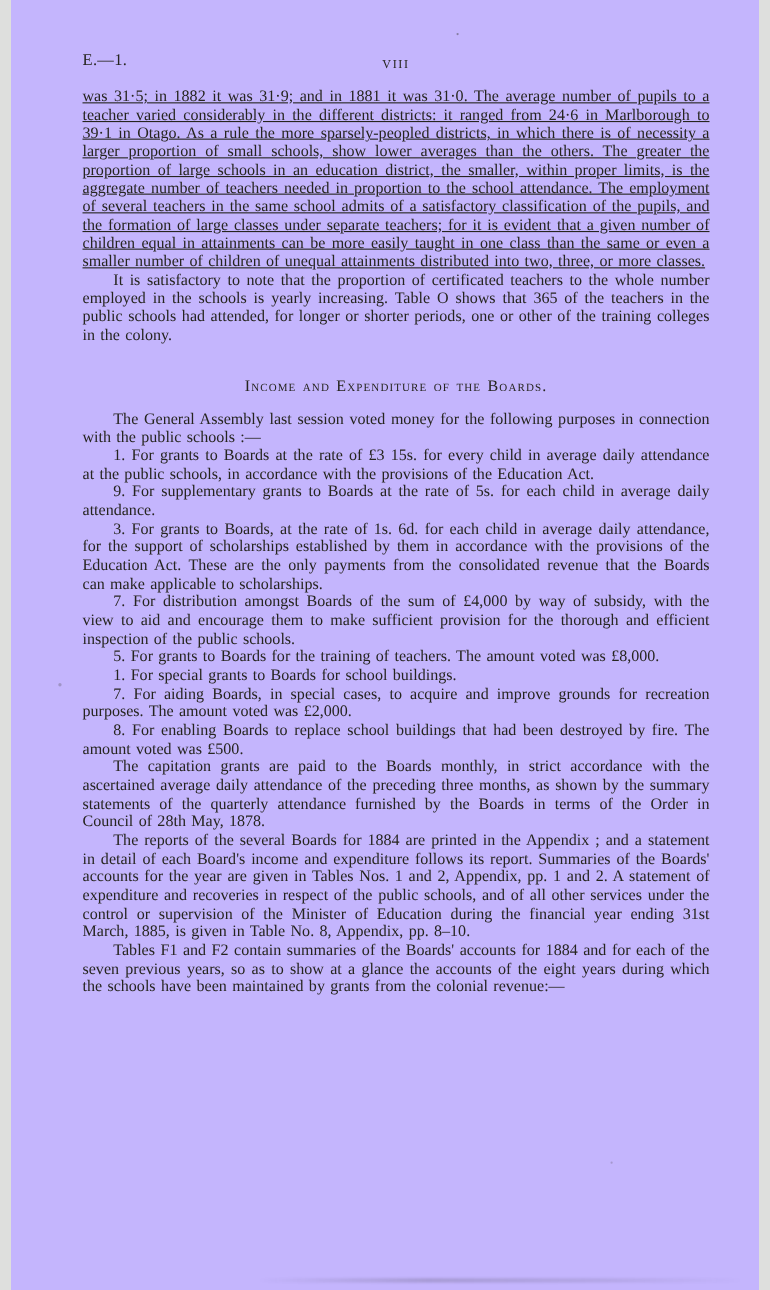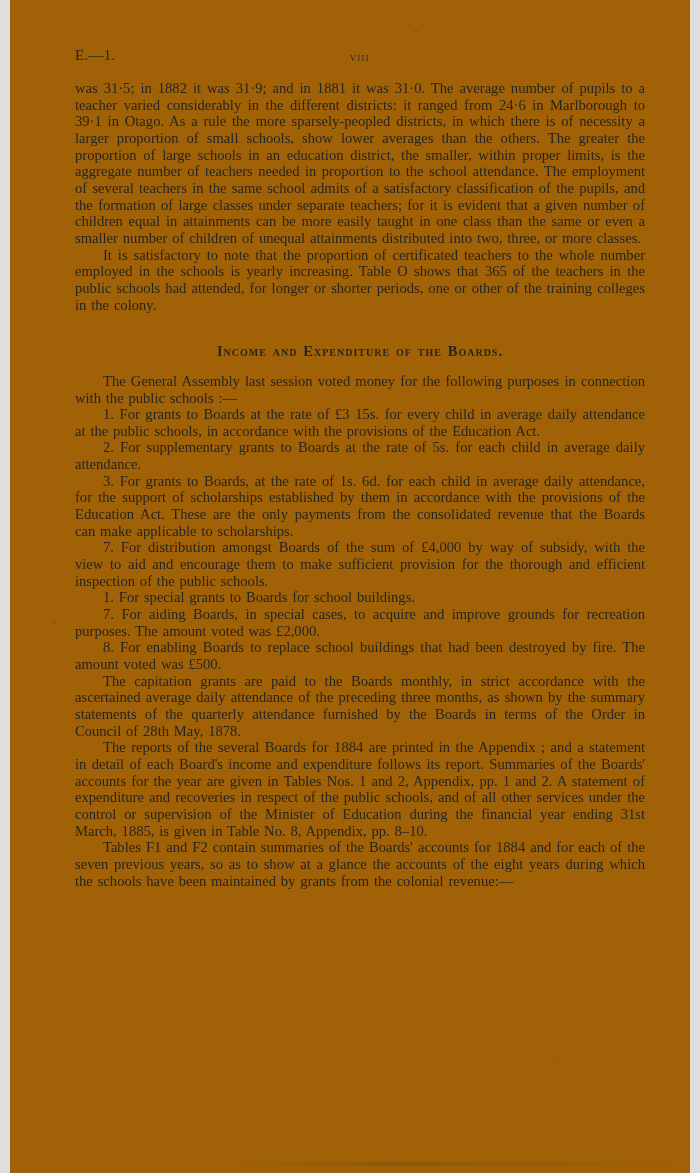--- a/index.html
+++ b/index.html
@@ -5,21 +5,21 @@
   html, body {
     margin: 0;
     padding: 0;
     background: #dedfdd;
   }
   .page {
     position: relative;
     width: 680px;
     height: 1173px;
     margin: 0 auto;
-    background: #a16207;
+    background: #c4b5fd;
     color: #26251f;
     font-family: "Liberation Serif", "DejaVu Serif", serif;
     overflow: hidden;
   }
   .running-head {
     position: absolute;
     top: 47px;
     left: 65px;
     width: 570px;
     height: 18px;
@@ -30,46 +30,47 @@
     top: 0;
     font-size: 15px;
     letter-spacing: 0.3px;
   }
   .folio {
     position: absolute;
     left: 0;
     right: 0;
     top: 3px;
     text-align: center;
-    font-size: 12px;
+    font-size: 15px;
     letter-spacing: 1.5px;
     font-variant: small-caps;
     text-transform: lowercase;
   }
   .body-block {
     position: absolute;
     top: 80px;
     left: 65px;
     width: 570px;
     font-size: 14.6px;
     line-height: 16.65px;
     text-align: justify;
     word-spacing: 1.2px;
   }
   .body-block p {
     margin: 0;
     text-indent: 28px;
   }
   .body-block p.no-indent {
     text-indent: 0;
+    text-decoration: underline;
   }
   .section-heading {
     margin: 30px 0 13px 0;
     text-align: center;
-    font-weight: bold;
+    font-weight: normal;
     font-size: 14.6px;
     font-variant: small-caps;
     letter-spacing: 1px;
     text-indent: 0;
   }
   .speck {
     position: absolute;
     background: rgba(60, 58, 50, 0.45);
     border-radius: 50%;
   }
@@ -97,23 +98,24 @@
   </div>
 
   <div class="body-block">
     <p class="no-indent">was 31·5; in 1882 it was 31·9; and in 1881 it was 31·0.  The average number of pupils to a teacher varied considerably in the different districts: it ranged from 24·6 in Marlborough to 39·1 in Otago.  As a rule the more sparsely-peopled districts, in which there is of necessity a larger proportion of small schools, show lower averages than the others.  The greater the proportion of large schools in an education district, the smaller, within proper limits, is the aggregate number of teachers needed in proportion to the school attendance. The employment of several teachers in the same school admits of a satisfactory classification of the pupils, and the formation of large classes under separate teachers; for it is evident that a given number of children equal in attainments can be more easily taught in one class than the same or even a smaller number of children of unequal attainments distributed into two, three, or more classes.</p>
     <p>It is satisfactory to note that the proportion of certificated teachers to the whole number employed in the schools is yearly increasing.  Table O shows that 365 of the teachers in the public schools had attended, for longer or shorter periods, one or other of the training colleges in the colony.</p>
 
     <h3 class="section-heading">Income and Expenditure of the Boards.</h3>
 
     <p>The General Assembly last session voted money for the following purposes in connection with the public schools :—</p>
     <p>1. For grants to Boards at the rate of £3 15s. for every child in average daily attendance at the public schools, in accordance with the provisions of the Education Act.</p>
-    <p>2. For supplementary grants to Boards at the rate of 5s. for each child in average daily attendance.</p>
+    <p>9. For supplementary grants to Boards at the rate of 5s. for each child in average daily attendance.</p>
     <p>3. For grants to Boards, at the rate of 1s. 6d. for each child in average daily attendance, for the support of scholarships established by them in accordance with the provisions of the Education Act.  These are the only payments from the consolidated revenue that the Boards can make applicable to scholarships.</p>
     <p>7. For distribution amongst Boards of the sum of £4,000 by way of subsidy, with the view to aid and encourage them to make sufficient provision for the thorough and efficient inspection of the public schools.</p>
+    <p>5. For grants to Boards for the training of teachers.  The amount voted was £8,000.</p>
     <p>1. For special grants to Boards for school buildings.</p>
     <p>7. For aiding Boards, in special cases, to acquire and improve grounds for recreation purposes.  The amount voted was £2,000.</p>
     <p>8. For enabling Boards to replace school buildings that had been destroyed by fire.  The amount voted was £500.</p>
     <p>The capitation grants are paid to the Boards monthly, in strict accordance with the ascertained average daily attendance of the preceding three months, as shown by the summary statements of the quarterly attendance furnished by the Boards in terms of the Order in Council of 28th May, 1878.</p>
     <p>The reports of the several Boards for 1884 are printed in the Appendix ; and a statement in detail of each Board's income and expenditure follows its report. Summaries of the Boards' accounts for the year are given in Tables Nos. 1 and 2, Appendix, pp. 1 and 2.  A statement of expenditure and recoveries in respect of the public schools, and of all other services under the control or supervision of the Minister of Education during the financial year ending 31st March, 1885, is given in Table No. 8, Appendix, pp. 8–10.</p>
     <p>Tables F1 and F2 contain summaries of the Boards' accounts for 1884 and for each of the seven previous years, so as to show at a glance the accounts of the eight years during which the schools have been maintained by grants from the colonial revenue:—</p>
   </div>
 
   <div class="speck speck-a"></div>
   <div class="speck speck-b"></div>

